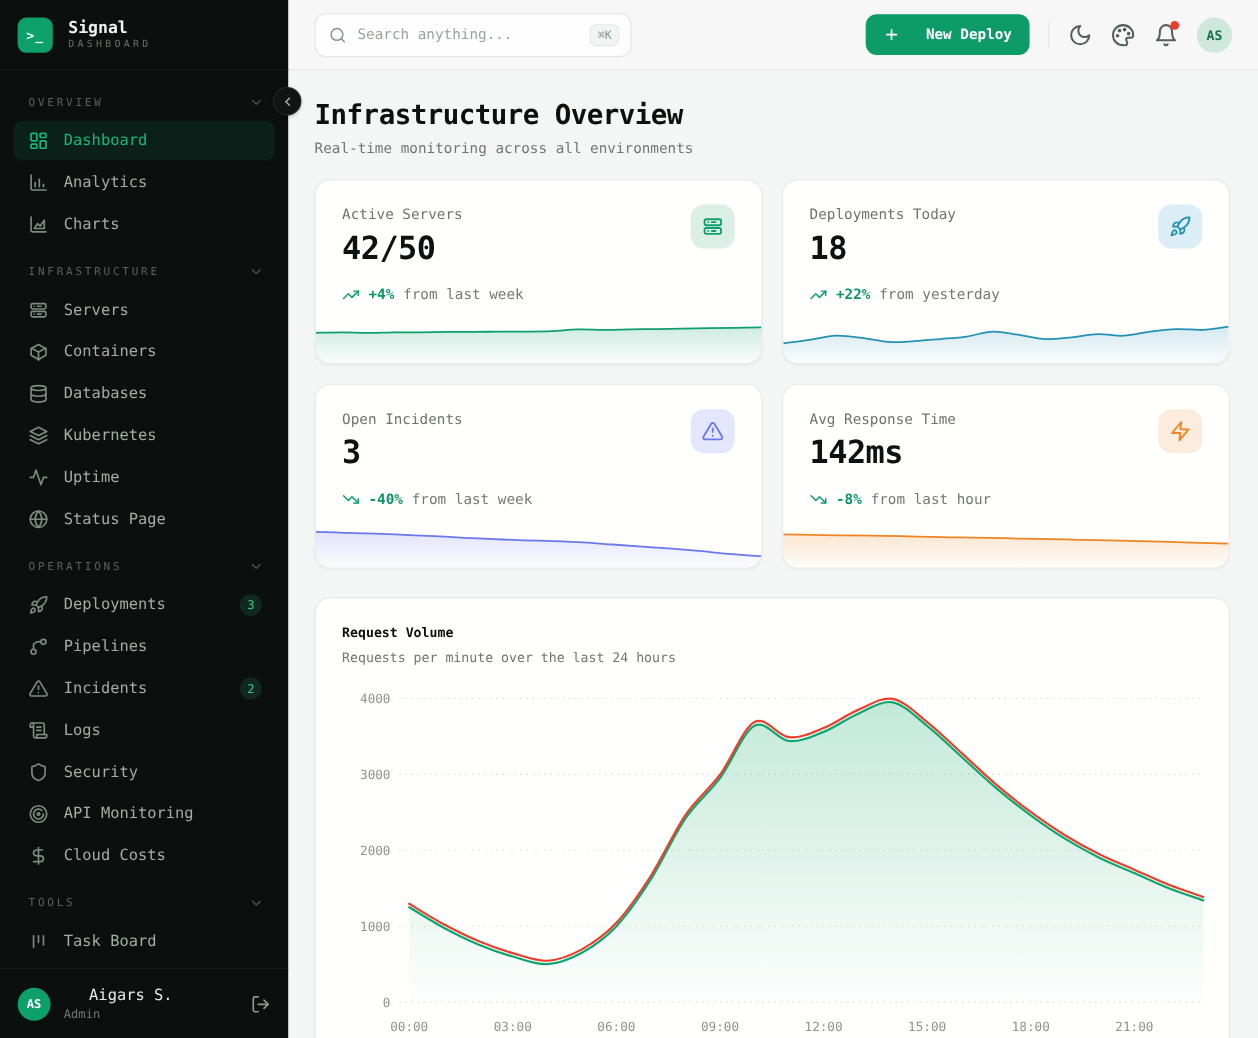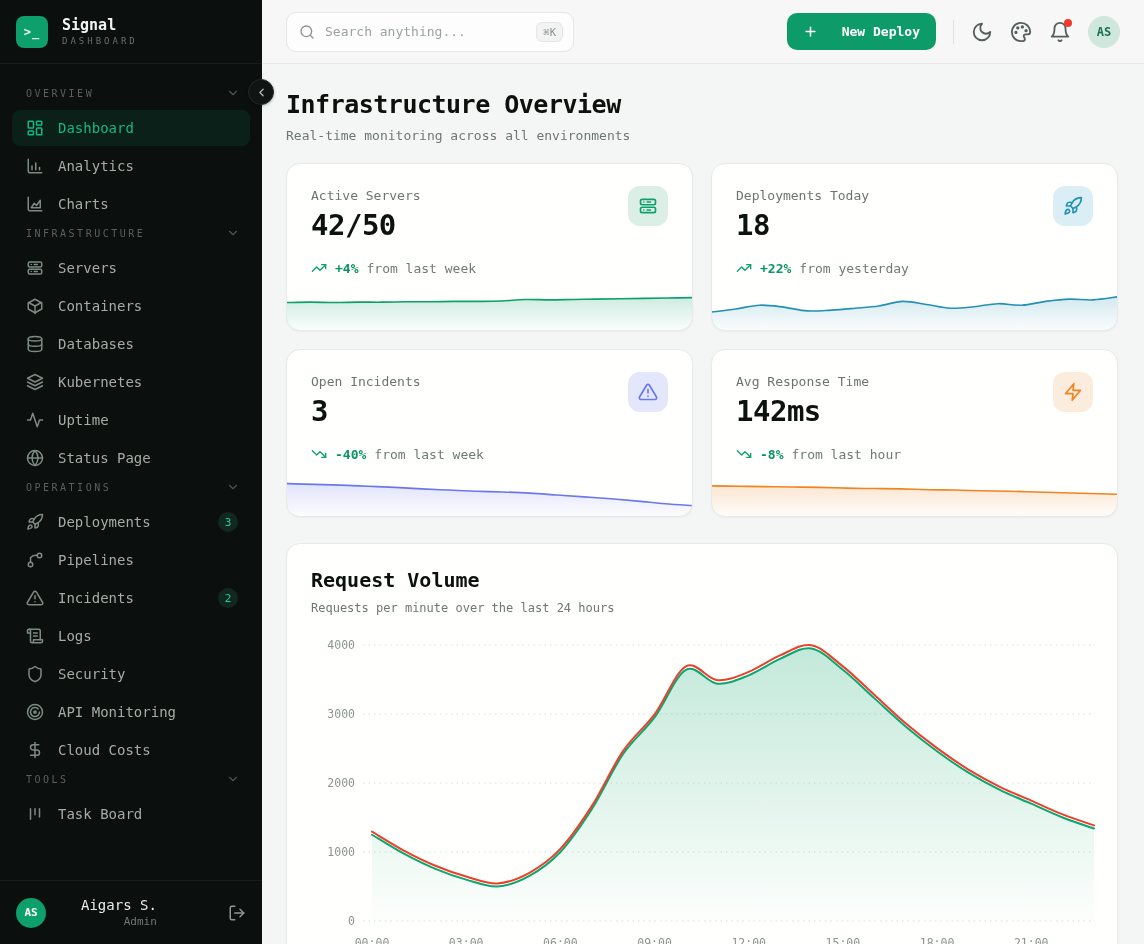--- a/index.html
+++ b/index.html
@@ -7,33 +7,33 @@
   body { font-family:"DejaVu Sans Mono", monospace; background:#f4f6f5; }
   .app { display:flex; width:1144px; height:944px; position:relative; }
 
   
   .sidebar { width:262px; min-width:262px; height:100%; background:#0b0f0d; color:#a3ada6; position:relative; display:flex; flex-direction:column; }
   .brand { height:64px; display:flex; align-items:center; gap:14px; padding:0 16px; border-bottom:1px solid #161c18; }
   .brand-logo { width:32px; height:32px; border-radius:8px; background:#0ea06c; color:#eafff5; font-size:12px; font-weight:700; display:flex; align-items:center; justify-content:center; letter-spacing:1px; }
   .brand-name { font-size:15px; font-weight:700; color:#f1f4f2; line-height:1.1; }
   .brand-sub { font-size:9px; letter-spacing:3px; color:#67726b; margin-top:3px; }
   nav { flex:1; padding:14px 12px 0; overflow:hidden; }
-  .nav-section { margin-top:4px; }
+  .nav-section { margin-top:18px; }
   .nav-section:first-child { margin-top:8px; }
   .sec-head { display:flex; align-items:center; justify-content:space-between; padding:0 10px 0 14px; height:14px; margin-bottom:10px; color:#57625b; font-size:10px; letter-spacing:2.5px; }
   .sec-head .icn { width:14px; height:14px; color:#4b554f; }
   .nav-item { display:flex; align-items:center; gap:14px; height:36px; margin-bottom:2px; padding:0 12px 0 14px; border-radius:8px; font-size:14px; cursor:pointer; position:relative; }
   .nav-item .icn { width:18px; height:18px; color:#7f8a83; flex:none; }
   .nav-item.active { background:rgba(16,185,129,.10); color:#12b981; }
   .nav-item.active .icn { color:#12b981; }
   .nav-badge { margin-left:auto; width:20px; height:20px; border-radius:50%; background:rgba(52,211,153,.13); color:#2fcb8e; font-size:11px; display:flex; align-items:center; justify-content:center; }
   .user-footer { height:64px; border-top:1px solid #161c18; display:flex; align-items:center; gap:12px; padding:0 16px 0 16px; }
   .user-av { width:30px; height:30px; border-radius:50%; background:#0ea06c; color:#fff; font-size:11px; font-weight:700; display:flex; align-items:center; justify-content:center; }
   .user-name { font-size:14px; color:#e8ecea; line-height:1.15;margin-left:23px; }
-  .user-role { font-size:11px; color:#6f7973; margin-top:2px;text-align:right; }
+  .user-role { font-size:11px; color:#6f7973; margin-top:2px; }
   .logout { margin-left:auto; width:18px; height:18px; color:#8f9992; cursor:pointer; }
 
   .collapse-btn { position:absolute; left:248px; top:79px; width:26px; height:26px; border-radius:50%; background:#101413; border:1px solid #242a26; color:#aab3ac; display:flex; align-items:center; justify-content:center; cursor:pointer; z-index:5; box-shadow:0 1px 3px rgba(0,0,0,.25); }
   .collapse-btn .icn { width:13px; height:13px; }
 
   
   .main { flex:1; display:flex; flex-direction:column; background:#f4f6f5; min-width:0; }
   .topbar { height:64px; display:flex; align-items:center; padding:0 24px; border-bottom:1px solid #e7e9e8; background:#f6f7f6; }
   .search-box { width:288px; height:40px; background:#fdfdfd; border:1px solid #e4e7e5; border-radius:10px; display:flex; align-items:center; gap:10px; padding:0 10px 0 12px; }
   .search-box .icn { width:16px; height:16px; color:#8a948d; flex:none; }
@@ -58,21 +58,21 @@
   .card-title { position:absolute; left:24px; top:24px; font-size:13px; color:#6b756f; }
   .card-value { position:absolute; left:24px; top:44px; font-size:29px; font-weight:700; color:#0c120f; letter-spacing:-.5px; }
   .card-trend { position:absolute; left:24px; top:96px; display:flex; align-items:center; gap:8px; font-size:13px; color:#707a74; }
   .card-trend .icn { width:16px; height:16px; color:#0e9f6e; }
   .card-trend b { color:#0b9464; font-weight:700; }
   .card-tile { position:absolute; right:24px; top:22px; width:40px; height:40px; border-radius:12px; display:flex; align-items:center; justify-content:center; }
   .card-tile .icn { width:20px; height:20px; }
   .spark { position:absolute; left:0; right:0; bottom:0; height:44px; display:block; width:100%; }
 
   .chart-card { margin-top:26px; background:#fffffe; border:1px solid #e7eae8; border-radius:14px; padding:24px; height:430px; box-shadow:0 1px 2px rgba(15,30,20,.04); }
-  .chart-title { font-size:20px; font-weight:700; color:#0c110e; }
+  .chart-title { font-size:12px; font-weight:700; color:#0c110e; }
   .chart-sub { font-size:12px; color:#6e7872; margin-top:9px; }
   #chart-svg { display:block; width:784px; height:330px; margin-top:16px; }
   #chart-svg text { font-family:"DejaVu Sans Mono", monospace; font-size:11.5px; fill:#8b958e; }
 
   .icn svg { width:100%; height:100%; display:block; }
 </style>
 </head>
 <body>
 
 <svg width="0" height="0" style="position:absolute" aria-hidden="true">

